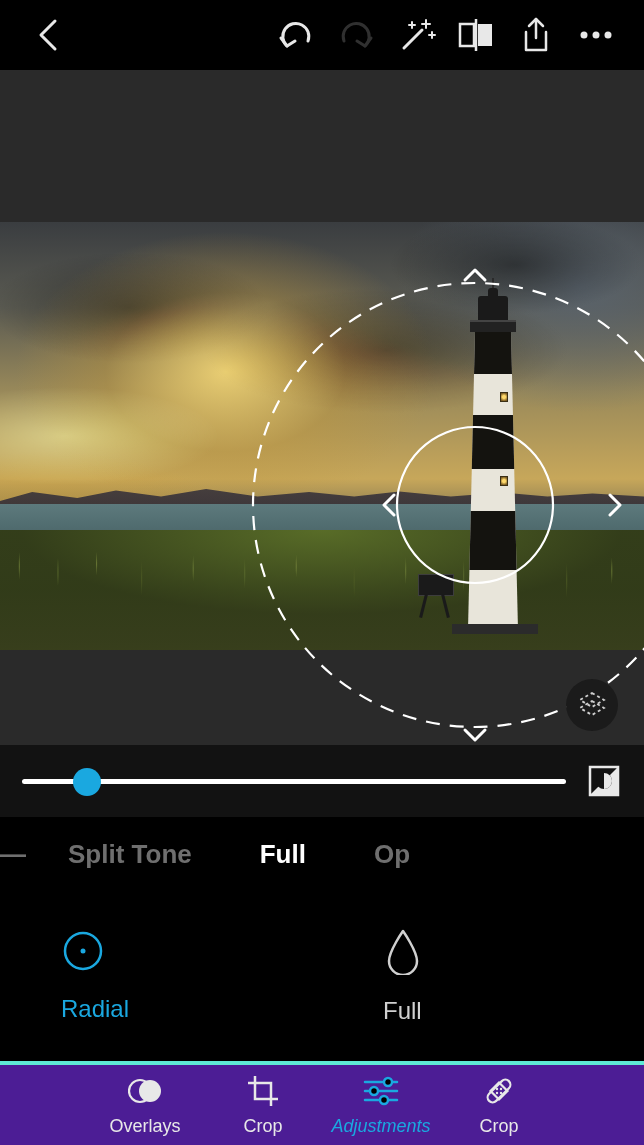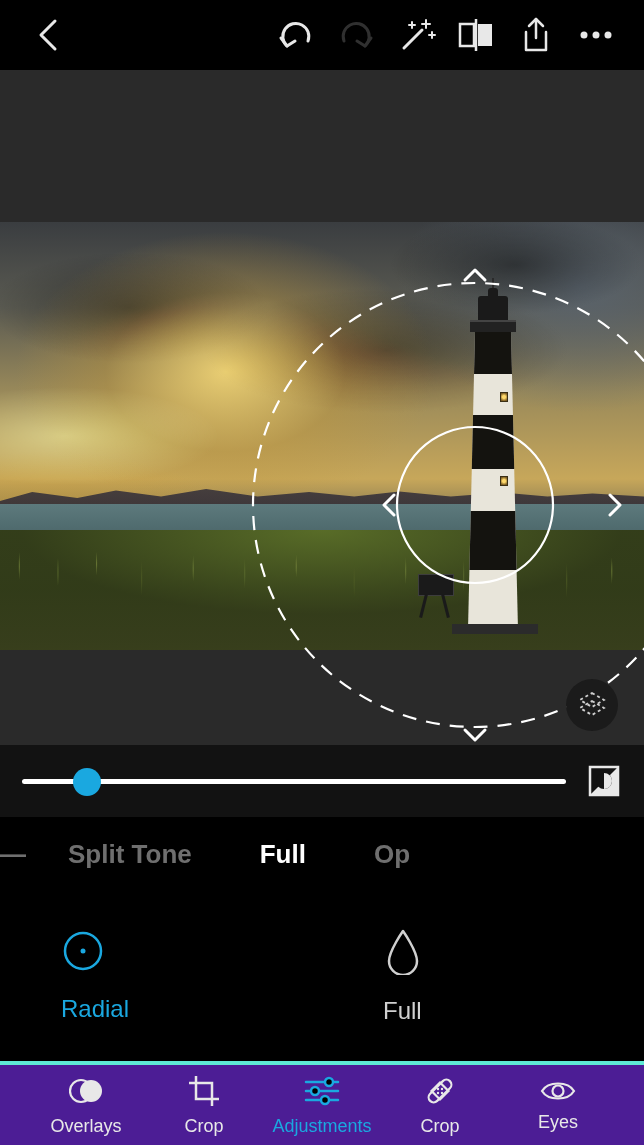--- a/index.html
+++ b/index.html
@@ -108,21 +108,21 @@
   .blurtypes { height:170px; background:#000; display:flex; justify-content:space-around; align-items:center;}
   .bt { display:flex; flex-direction:column; align-items:flex-start; gap:22px; cursor:pointer; width:200px;}
   .bt .lbl { font-size:24px; font-weight:500;}
   .bt.active .lbl { color:#1aa8e0;}
   .bt.inactive .lbl { color:#d0d0d0;}
 
   
   .bottomnav { height:84px; background:#4c1d95; border-top:4px solid #5eead4; display:flex; justify-content:center; align-items:center;}
   .nav { display:flex; flex-direction:column; align-items:center; gap:8px; cursor:pointer; width:118px;}
   .nav .lbl { font-size:18px; color:#e8e8e8;}
-  .nav.active .lbl { color:#1aa8e0;}
+  .nav.active .lbl { color:#1aa8e0;font-style:italic;}
   .nav.active svg * { stroke:#1aa8e0;}
 </style>
 </head>
 <body>
 
 <div class="topbar">
   <div class="icon-btn">
     <svg width="22" height="34">
         <polyline points="18,3 4,17 18,31" class="stroke-w" fill="none" stroke-width="3" stroke-linecap="round" stroke-linejoin="round"></polyline>
       </svg>
@@ -305,20 +305,13 @@
     <svg width="34" height="34">
       <rect x="3" y="12" width="28" height="10" rx="5" fill="none" stroke="#e8e8e8" stroke-width="2.2" transform="rotate(-45 17 17)"></rect>
       <rect x="11" y="11" width="12" height="12" fill="none" stroke="#e8e8e8" stroke-width="2.2" transform="rotate(-45 17 17)"></rect>
       <circle cx="15" cy="15" r="1.2" fill="#e8e8e8"></circle>
         <circle cx="19" cy="19" r="1.2" fill="#e8e8e8"></circle>
       <circle cx="19" cy="15" r="1.2" fill="#e8e8e8"></circle>
         <circle cx="15" cy="19" r="1.2" fill="#e8e8e8"></circle>
     </svg>
     <div class="lbl">Crop</div>
   </div>
-  <div class="nav">
-    <svg width="38" height="26">
-      <path d="M3 13 C9 3 29 3 35 13 C29 23 9 23 3 13 Z" fill="none" stroke="#e8e8e8" stroke-width="2.2"></path>
-      <circle cx="19" cy="13" r="5.5" fill="none" stroke="#e8e8e8" stroke-width="2.2"></circle>
-    </svg>
-    <div class="lbl">Eyes</div>
-  </div>
 </div>
 
 </body></html>

